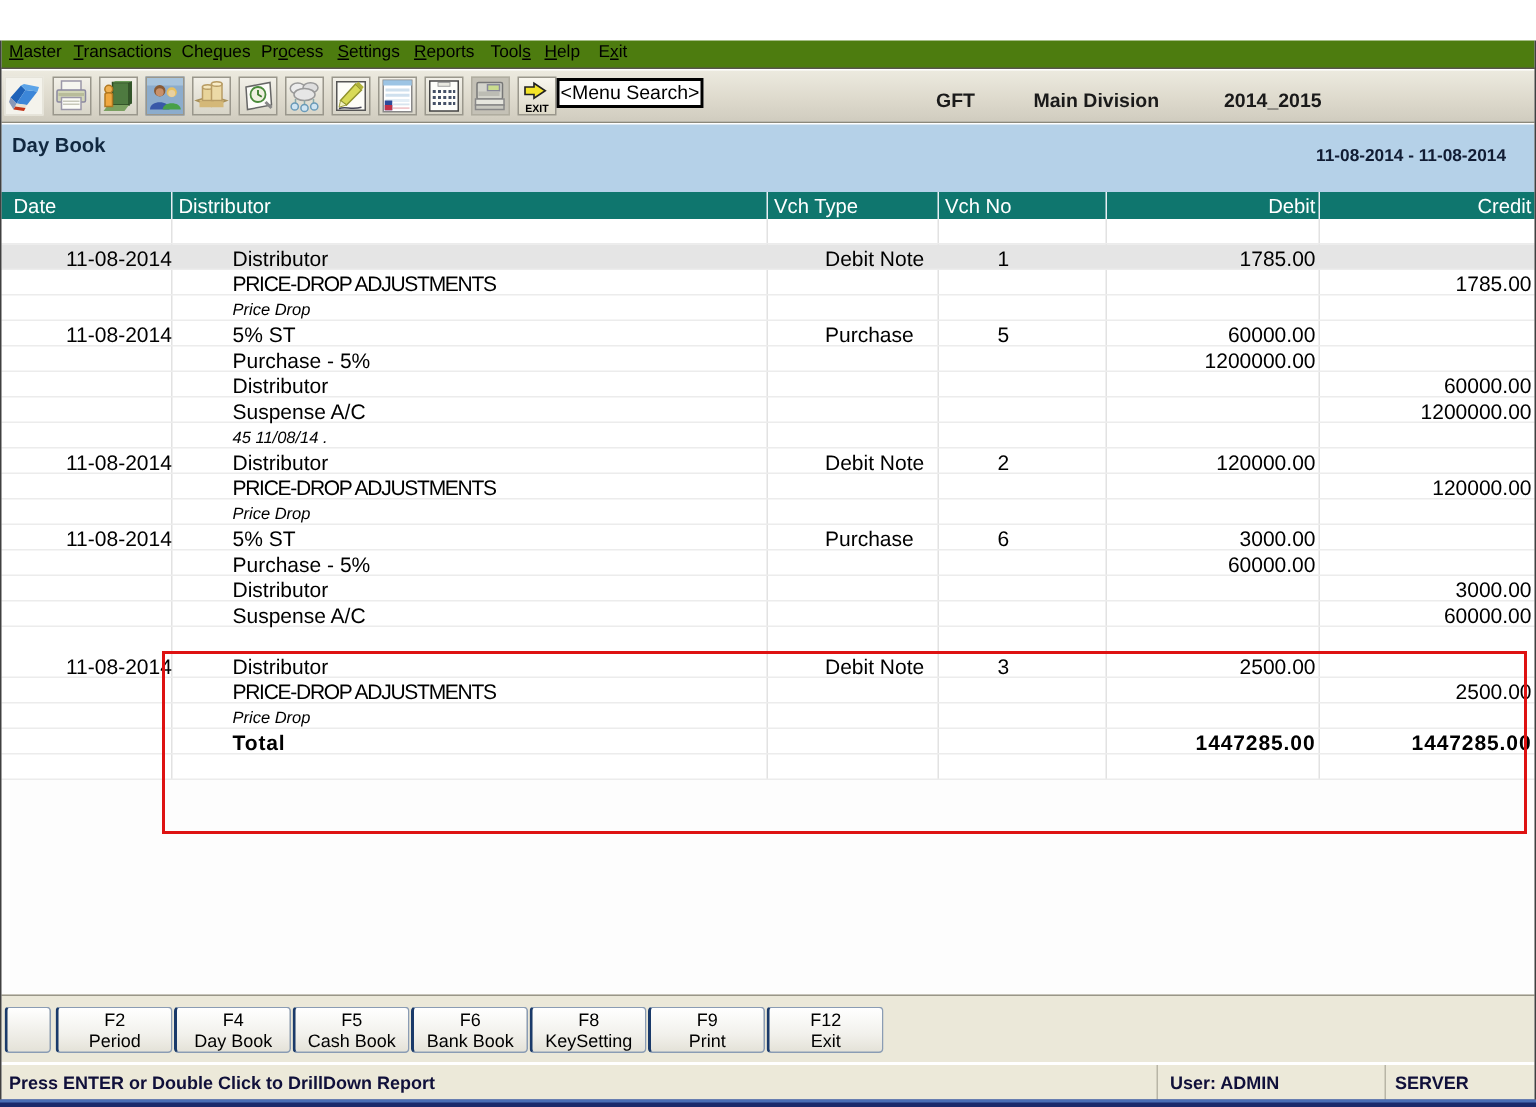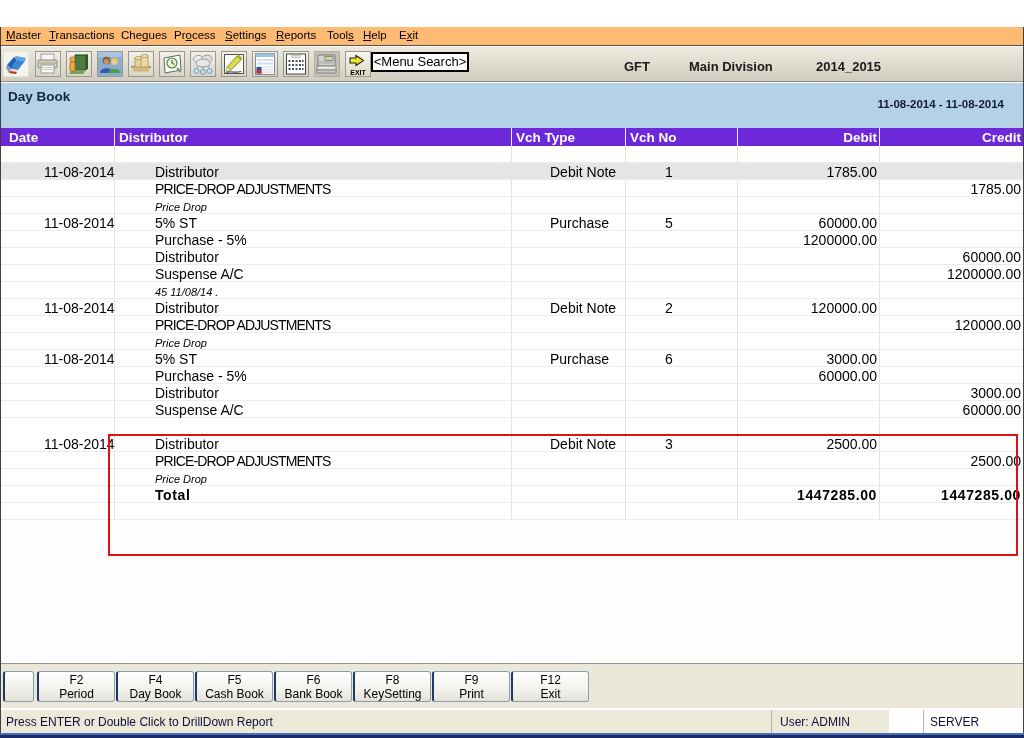--- a/index.html
+++ b/index.html
@@ -16,40 +16,40 @@
 .tbtn { position:absolute; top:3px; width:19px; height:19px; border-radius:3px; border:1px solid #cdd8ee; }
 #btn-min { right:49px; background:linear-gradient(135deg,#7a9ae0 0%,#3a62c0 50%,#2a4aa8 100%); }
 #btn-max { right:26px; background:linear-gradient(135deg,#7a9ae0 0%,#3a62c0 50%,#2a4aa8 100%); }
 #btn-close { right:4px; background:linear-gradient(135deg,#c88a7a 0%,#a84a3a 50%,#8a3428 100%); }
 #btn-min::after { content:""; position:absolute; left:4px; bottom:4px; width:8px; height:3px; background:#fff; }
 #btn-max .r1 { position:absolute; left:7px; top:3px; width:8px; height:8px; border:1px solid #fff; border-top-width:2px; }
 #btn-max .r2 { position:absolute; left:3px; top:7px; width:8px; height:8px; border:1px solid #fff; border-top-width:2px; background:transparent; }
 #btn-close svg { position:absolute; left:2px; top:2px; }
 
 
-#menubar { position:absolute; left:1px; top:27px; width:1022px; height:19px; background:#fdba74; border-bottom:1px solid #58554b; font-size:11.5px; color:#000; }
+#menubar { position:absolute; left:1px; top:27px; width:1022px; height:19px; background:#4d7c0f; border-bottom:1px solid #58554b; font-size:11.5px; color:#000; }
 #menubar span.mi { position:absolute; top:2px; }
 #menubar u { text-decoration:underline; }
 
 
 #toolbar { position:absolute; left:1px; top:47px; width:1022px; height:35px;
   background:linear-gradient(180deg,#eceadf 0%,#dedacd 55%,#d0ccbf 100%);
   border-bottom:1px solid #8c897c; }
 .ticon { position:absolute; top:4px; width:26px; height:26px; border:1px solid #9a978c; background:linear-gradient(180deg,#f2f0e8,#d8d5c8); }
 .ticon svg { position:absolute; left:0; top:0; }
 #msearch { position:absolute; left:370px; top:5px; width:98px; height:20px; background:#fff; border:2px solid #000; font-size:13px; text-align:center; line-height:16px; }
 .topinfo { position:absolute; top:12px; font-size:13px; font-weight:bold; color:#1a1a1a; }
 
 
 #dbarea { position:absolute; left:1px; top:83px; width:1022px; height:45px; background:#b5d1e8; }
 #dbarea .title { position:absolute; left:7px; top:6px; font-size:13.5px; font-weight:bold; color:#112840; }
 #dbarea .range { position:absolute; right:19px; top:15px; font-size:11.5px; font-weight:bold; color:#111c33; }
 
 
-#thead { position:absolute; left:1px; top:128px; width:1022px; height:18px; background:#6d28d9; color:#fff; font-size:13.5px; font-weight:bold; }
+#thead { position:absolute; left:1px; top:128px; width:1022px; height:18px; background:#0f766e; color:#fff; font-size:13.5px; font-weight:normal; }
 #thead .c { position:absolute; top:2px; }
 #thead .sep { position:absolute; top:0; width:1px; height:18px; background:#e8eef4; }
 #tbody { position:absolute; left:1px; top:146px; width:1022px; height:374px; background:#fff; }
 .row { position:absolute; left:0; width:1022px; height:17px; border-bottom:1px solid #ececec; font-size:14px; color:#000; }
 .row.gray { background:#e5e5e5; }
 .cell { position:absolute; top:1px; white-space:nowrap;margin-left:36px; }
 .c-date { left:7px; }
 .c-part { left:118px; }
 .c-vtype { left:513px; }
 .c-vno { left:628px; }
@@ -61,21 +61,21 @@
 .colsep { position:absolute; top:0; width:1px; height:374px; background:#e2e2e2; }
 
 #redbox { position:absolute; left:108px; top:434px; width:910px; height:122px; border:2px solid #de1212; }
 
 
 #belowtable { position:absolute; left:1px; top:520px; width:1022px; height:143px; background:#fdfdfd; }
 #btnbar { position:absolute; left:1px; top:663px; width:1022px; height:45px; background:#ebe8d9; border-top:1px solid #999688; }
 .fbtn { position:absolute; top:7px; height:31px; width:78px; background:linear-gradient(180deg,#ffffff,#f2f1ec 60%,#e4e2d8); border:1px solid #8a9cb4; border-left:2px solid #1a3a6a; border-radius:3px; font-size:12px; color:#000; text-align:center; line-height:14px; padding-top:1px; }
 #fsmall { position:absolute; left:2px; top:7px; width:31px; height:31px; background:linear-gradient(180deg,#ffffff,#e4e2d8); border:1px solid #8a9cb4; border-left:2px solid #1a3a6a; border-radius:3px; }
 
-#statusbar { position:absolute; left:1px; top:710px; width:888px; height:23px; background:#ece9d9; font-size:12px; font-weight:normal; color:#10103a; }
+#statusbar { position:absolute; left:1px; top:710px; width:1022px; height:23px; background:#ece9d9; font-size:12px; font-weight:bold; color:#10103a; }
 #statusbar .p { position:absolute; top:0; height:23px; line-height:25px; border-left:1px solid #b8b5a6; padding-left:8px; }
 #statusbar .p1 { left:0; border-left:none; padding-left:5px; }
 #bottomedge { position:absolute; left:0; top:733px; width:1024px; height:5px; background:#1b2a6b; }
 #bottomedge::before { content:""; position:absolute; left:0; top:0; width:1024px; height:2px; background:#4a6eb5; }
 
 
 #leftedge { position:absolute; left:0; top:27px; width:1px; height:706px; background:#404040; }
 #rightedge { position:absolute; right:0; top:27px; width:1px; height:706px; background:#404040; }
 </style>
 </head>

